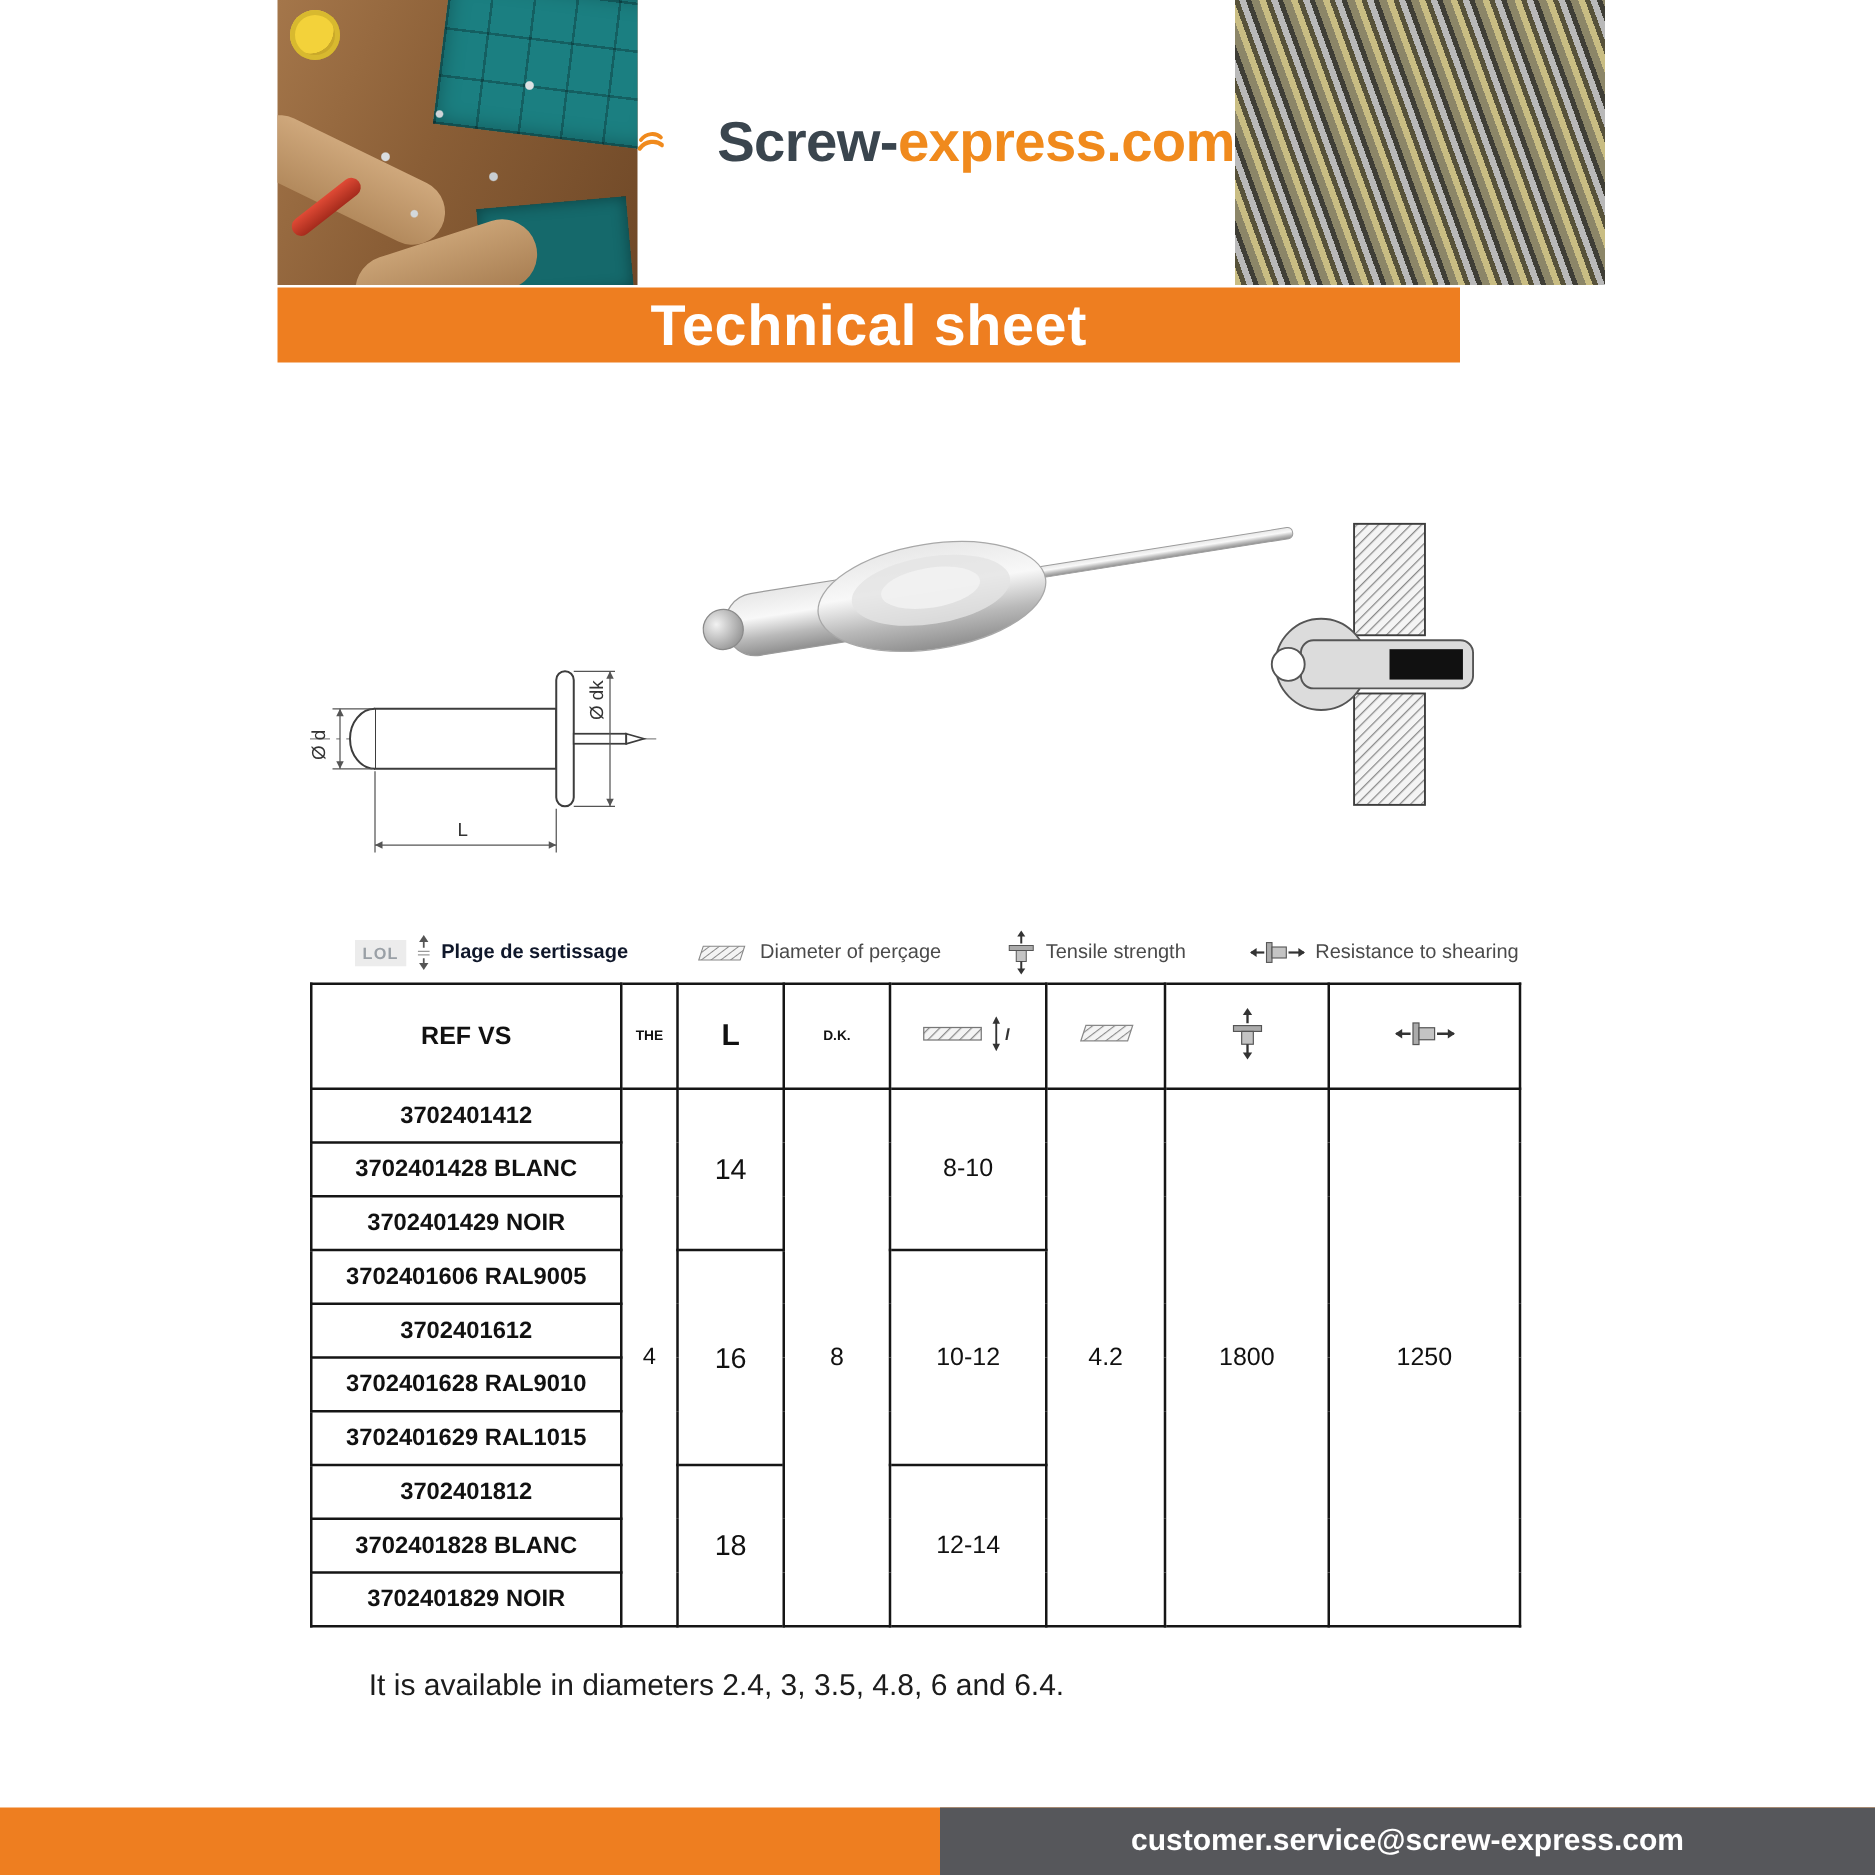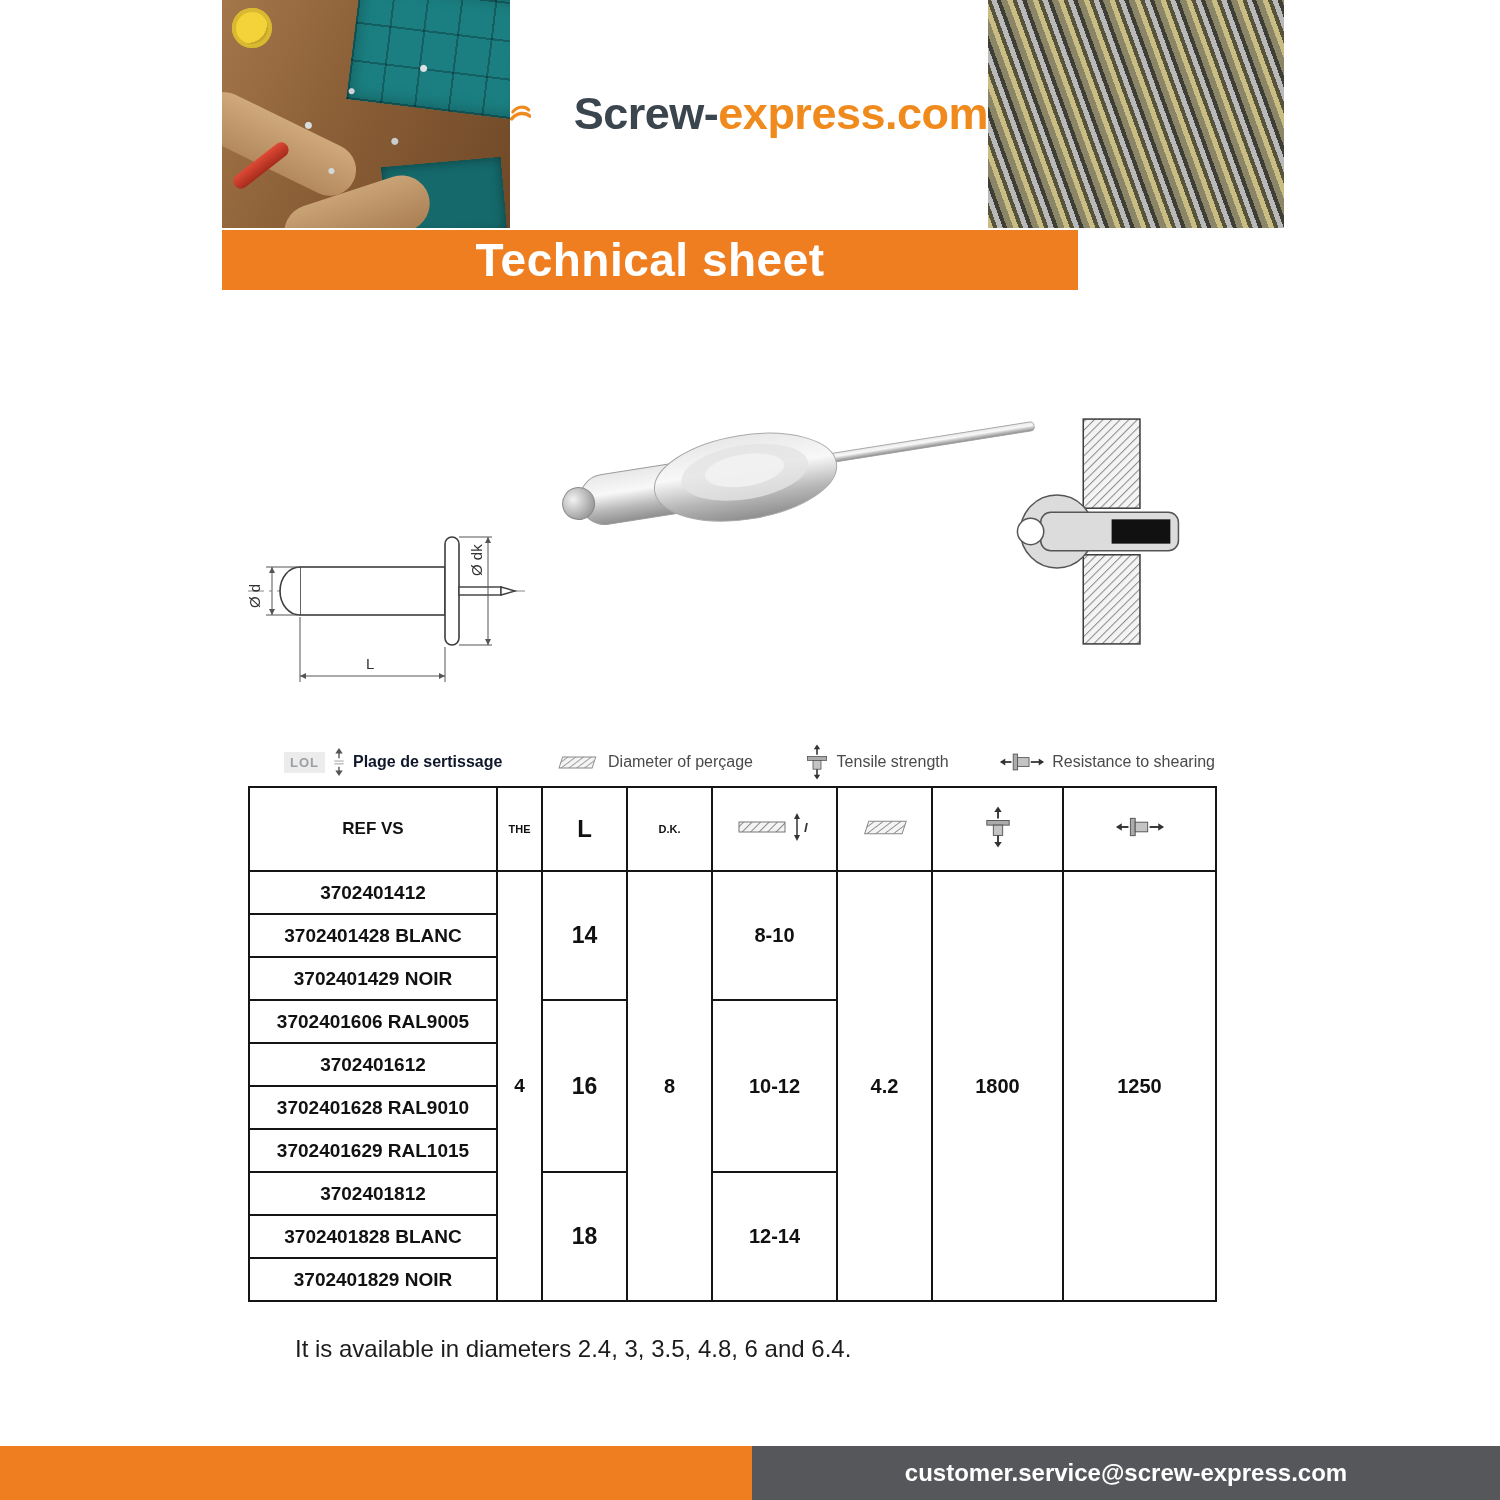--- a/index.html
+++ b/index.html
@@ -41,21 +41,21 @@
       radial-gradient(circle at 38% 75%,#d3d8db 0 2.5px,transparent 3.5px),
       radial-gradient(circle at 70% 30%,#dde1e4 0 3px,transparent 4px); }
 
   
   .logo-area { left:510px; top:0; width:478px; height:228px; display:flex; align-items:center; justify-content:center; gap:10px; }
   .brand { font-size:45px; font-weight:bold; letter-spacing:-0.5px; white-space:nowrap;margin-left:33px; }
   .brand .dark { color:#3a454e; }
   .brand .org  { color:#f08a1d; }
 
   
-  .banner { left:222px; top:230px; width:856px; height:60px; background:var(--orange,#EE7E20);
+  .banner { left:222px; top:230px; width:946px; height:60px; background:var(--orange,#EE7E20);
     color:#fff; font-size:46px; font-weight:bold; display:flex; align-items:center; justify-content:center; letter-spacing:0.5px; }
   .product-title { left:222px; top:330px; width:1062px; text-align:center;
     color:#ef8220; font-size:21px; font-weight:bold; letter-spacing:0.3px; }
 
   
   .figures { left:222px; top:358px; width:1062px; height:382px; }
   .fig-drawing { position:absolute; left:20px;  top:68px; width:290px; height:300px; }
   .fig-photo   { position:absolute; left:262px; top:8px;  width:530px; height:210px; overflow:visible; }
   .fig-section { position:absolute; left:792px; top:55px; width:178px; height:238px; }
   .dim-text { font-size:15px; fill:#333; font-family:"Liberation Sans",sans-serif; }
@@ -70,25 +70,25 @@
   .ic-drill  { width:46px; height:15px; }
   .ic-tens   { width:24px; height:36px; }
   .ic-shear  { width:44px; height:20px; }
 
   
   .table-wrap { left:248px; top:786px; }
   #spec-table { border-collapse:collapse; table-layout:fixed; width:967px; background:#fff; }
   #spec-table th, #spec-table td { border:2px solid #151515; text-align:center; vertical-align:middle; padding:0; color:#111; }
   #spec-table thead tr { height:84px; }
   #spec-table tbody tr { height:43px; }
-  th.h-ref   { font-size:17px; font-weight:bold;margin-left:41px; }
+  th.h-ref   { font-size:20px; font-weight:bold;margin-left:41px; }
   th.h-small { font-size:11px; font-weight:bold; }
   th.h-l     { font-size:24px; font-weight:bold; }
   .c-ref { font-size:19px; font-weight:bold; }
-  .c-num { font-size:20px; font-weight:bold;margin-top:48px; }
+  .c-num { font-size:20px; font-weight:normal;margin-top:48px; }
   .c-l   { font-size:23px; }
   .c-the { font-size:19px; }
   .ic-grip2  { width:80px; height:28px; }
   .ic-drill2 { width:52px; height:17px; }
   .ic-tens2  { width:28px; height:42px; }
   .ic-shear2 { width:48px; height:22px; }
 
   
   .availability { left:295px; top:1335px; font-size:24px; color:#1c1c1c; }
   .footer { left:0; top:1446px; width:1500px; height:54px; background:var(--orange,#EE7E20); }

